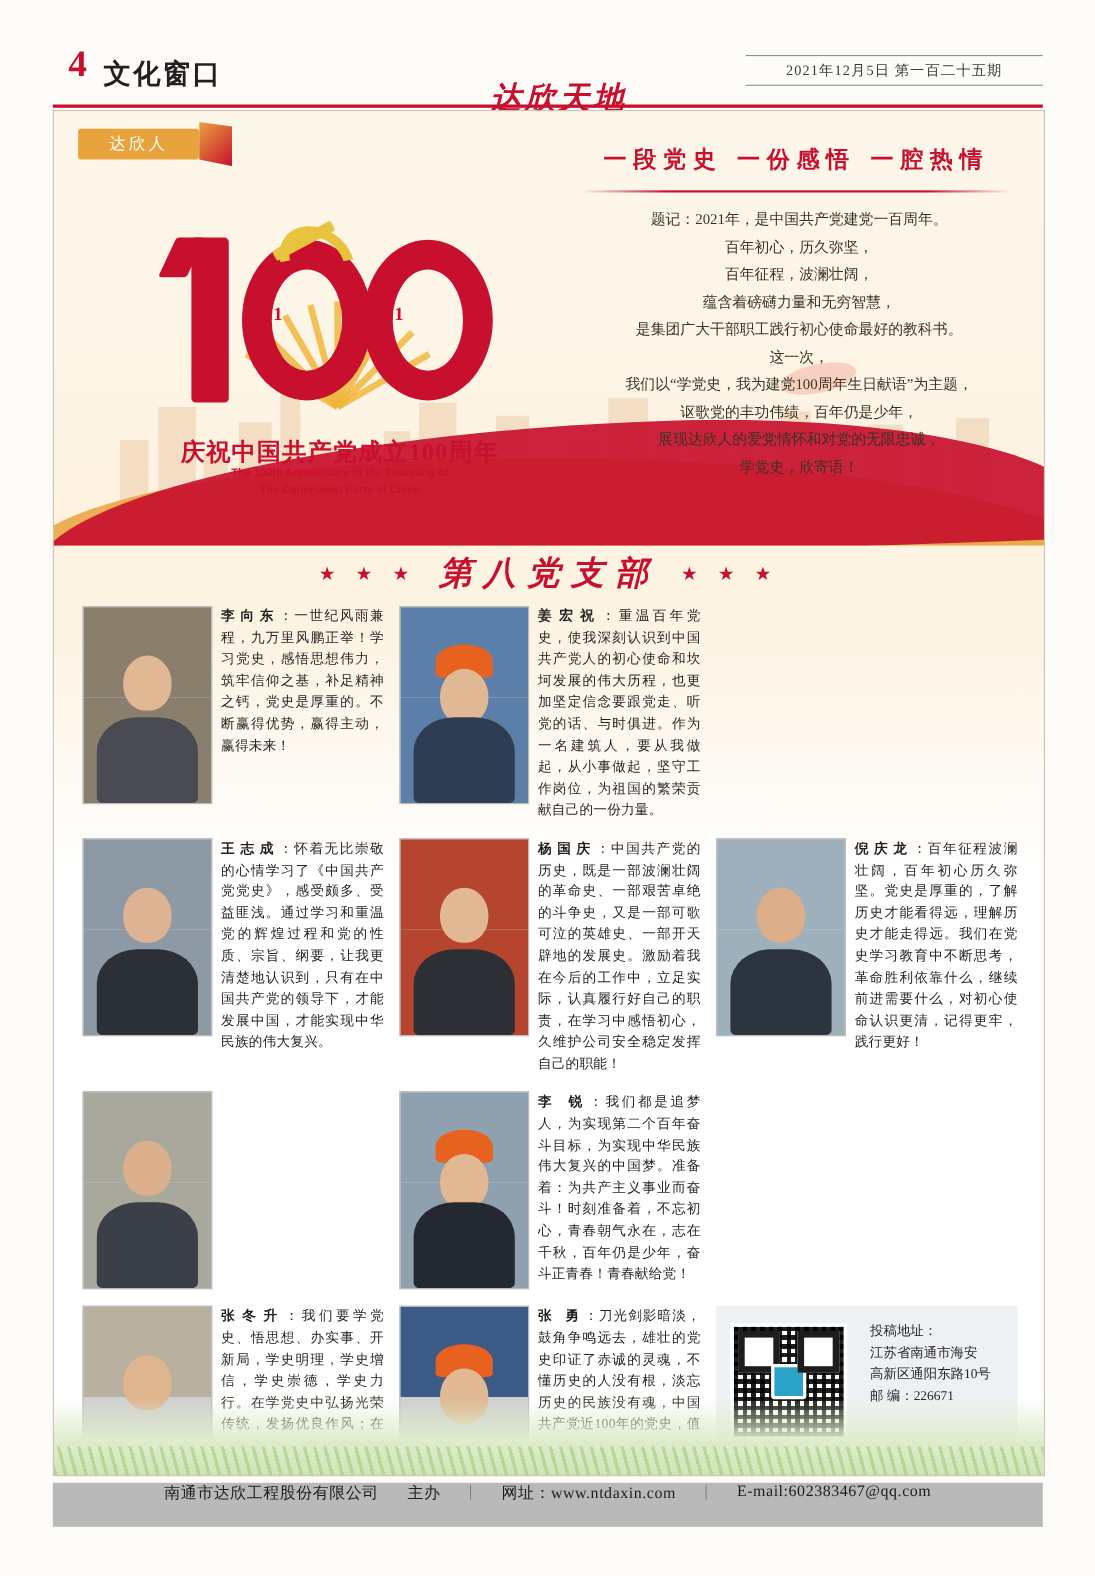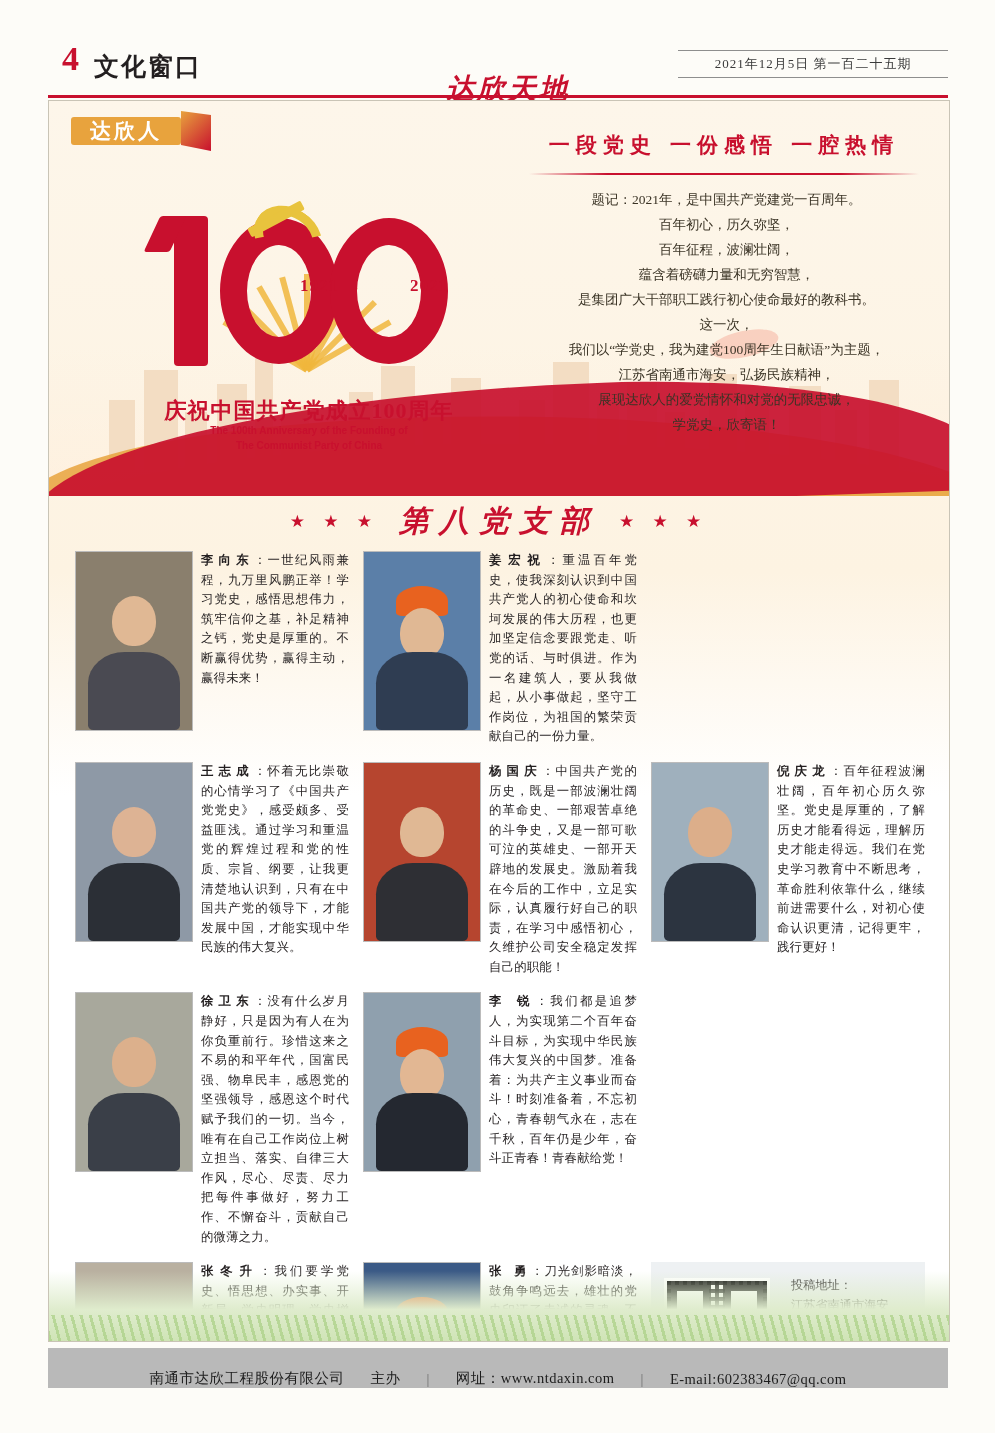--- a/index.html
+++ b/index.html
@@ -80,21 +80,21 @@
     border-radius:50% 50% 0 0 / 100% 70% 0 0;
     opacity:.8;
   }
   .sun{
     position:absolute;right:170px;top:230px;width:70px;height:26px;
     background:#f5b2a0;border-radius:50%;opacity:.55;transform:rotate(-12deg);
   }
   
   .tag{
     position:absolute;left:22px;top:16px;width:110px;height:28px;
-    background:#e8a33d;color:#ffffff;font-size:21px;font-weight:bold;
+    background:#e8a33d;color:#ffffff;font-size:15px;font-weight:normal;
     letter-spacing:3px;text-align:center;line-height:28px;
     border-radius:3px;
   }
   .tag-flag{
     position:absolute;left:132px;top:10px;width:30px;height:40px;
     background:linear-gradient(135deg,#e8a33d 0%,#c8102e 100%);
     clip-path:polygon(0 0,100% 10%,100% 100%,0 85%);
   }
   
   .logo100{
@@ -108,21 +108,21 @@
     content:"";position:absolute;left:-22px;top:0;width:26px;height:36px;
     background:#c8102e;transform:skewX(-25deg);border-radius:3px;
   }
   .ring{
     position:absolute;top:12px;width:118px;height:146px;
     border:27px solid #c8102e;border-radius:50%;box-sizing:border-box;
   }
   .ring.a{left:56px;}
   .ring.b{left:166px;}
   .yr{
-    position:absolute;top:70px;width:118px;text-align:right;
+    position:absolute;top:70px;width:118px;text-align:left;
     color:#c8102e;font-size:17px;font-weight:bold;letter-spacing:1px;
   }
   .yr.a{left:56px;}
   .yr.b{left:166px;}
   .emblem{
     position:absolute;left:72px;top:-6px;width:86px;height:70px;
   }
   .emblem .hammer{
     position:absolute;left:10px;top:14px;width:60px;height:10px;
     background:#e8c33d;transform:rotate(-28deg);border-radius:2px;
@@ -244,21 +244,21 @@
   }
   .grass:after{
     content:"";position:absolute;left:0;bottom:0;width:100%;height:26px;
     background:repeating-linear-gradient(75deg,#a9cf84 0 3px,transparent 3px 9px);
     opacity:.7;
   }
   
   .footer{
     position:absolute;left:48px;top:1348px;width:900px;height:40px;
     background:#b9b9b9;color:#1c1c1c;
-    display:flex;align-items:flex-end;justify-content:center;gap:26px;
+    display:flex;align-items:flex-start;justify-content:center;gap:26px;
     font-size:14.5px;letter-spacing:.5px;
   }
   .footer .sep{color:#6d6d6d;}
 </style>
 </head>
 <body>
 
 <div class="page">
 
   <div class="masthead">
@@ -333,21 +333,21 @@
       <div class="headline">一段党史  一份感悟  一腔热情</div>
       <div class="hl-underline"></div>
       <div class="poem">
           <div>题记：2021年，是中国共产党建党一百周年。</div>
           <div>百年初心，历久弥坚，</div>
           <div>百年征程，波澜壮阔，</div>
           <div>蕴含着磅礴力量和无穷智慧，</div>
           <div>是集团广大干部职工践行初心使命最好的教科书。</div>
           <div>这一次，</div>
           <div>我们以“学党史，我为建党100周年生日献语”为主题，</div>
-          <div>江苏省南通市海安，弘扬民族精神，</div>
+          <div>讴歌党的丰功伟绩，百年仍是少年，</div>
           <div>展现达欣人的爱党情怀和对党的无限忠诚，</div>
           <div>学党史，欣寄语！</div>
         </div>
     </div>
 
     <div class="branch">
       <span class="stars">★ ★ ★</span>
       <span class="branch-text">第八党支部</span>
       <span class="stars">★ ★ ★</span>
     </div>
@@ -404,21 +404,20 @@
           </div>
         </div>
         <div class="row">
           <div class="cell">
             <div class="photo">
               <div class="sky" style="background:#a8a89c"></div>
               <div class="ground" style="background:#a8a89c"></div>
               <div class="head" style="width:44px;height:50px;top:44px;background:#dcb08c"></div>
               <div class="body" style="width:92px;height:78px;bottom:0;background:#3a3f48"></div>
             </div>
-            <div class="txt"><span class="nm">徐卫东</span><span>：没有什么岁月静好，只是因为有人在为你负重前行。珍惜这来之不易的和平年代，国富民强、物阜民丰，感恩党的坚强领导，感恩这个时代赋予我们的一切。当今，唯有在自己工作岗位上树立担当、落实、自律三大作风，尽心、尽责、尽力把每件事做好，努力工作、不懈奋斗，贡献自己的微薄之力。</span></div>
           </div>
           <div class="cell">
             <div class="photo">
               <div class="sky" style="background:#8fa0ae"></div>
               <div class="ground" style="background:#8fa0ae"></div>
               <div class="helmet" style="width:52px;height:30px;top:34px;"></div>
               <div class="head" style="width:44px;height:50px;top:56px;background:#e2b793"></div>
               <div class="body" style="width:92px;height:78px;bottom:0;background:#242830"></div>
             </div>
             <div class="txt"><span class="nm">李  锐</span><span>：我们都是追梦人，为实现第二个百年奋斗目标，为实现中华民族伟大复兴的中国梦。准备着：为共产主义事业而奋斗！时刻准备着，不忘初心，青春朝气永在，志在千秋，百年仍是少年，奋斗正青春！青春献给党！</span></div>

